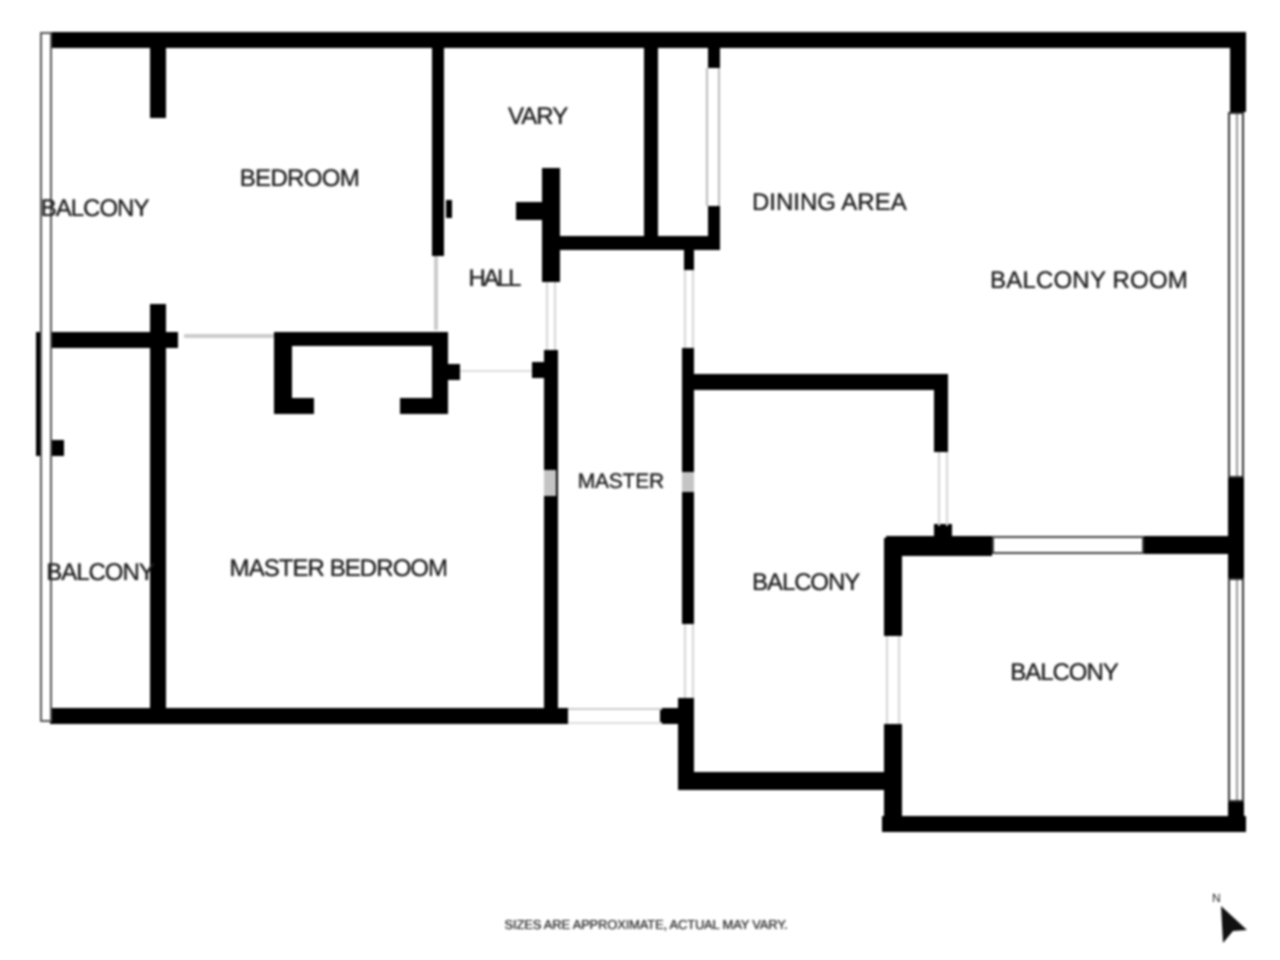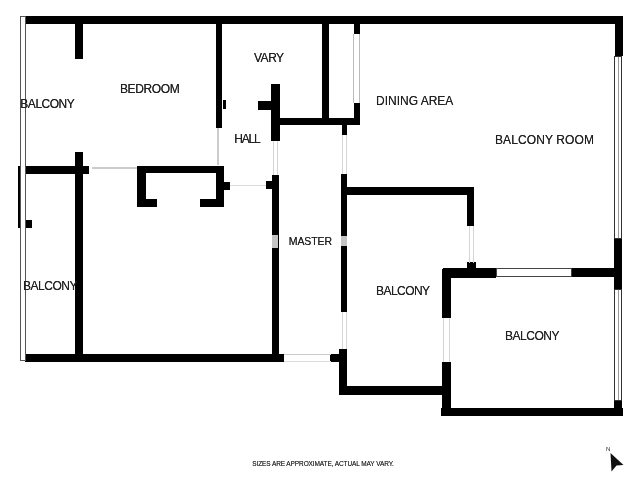--- a/index.html
+++ b/index.html
@@ -85,20 +85,21 @@
 <div class="g" style="left:230px;top:184.5px;width:36px;height:1px;background:#ddd"></div>
 
 <div class="lbl" style="left:47.3px;top:104.4px;letter-spacing:-0.5px">BALCONY</div>
 <div class="lbl" style="left:149.7px;top:89px;letter-spacing:-0.35px">BEDROOM</div>
 <div class="lbl" style="left:268.8px;top:57.5px;letter-spacing:-0.5px">VARY</div>
 <div class="lbl" style="left:246.9px;top:139.2px;letter-spacing:-1.2px">HALL</div>
 <div class="lbl" style="left:414.7px;top:100.9px;letter-spacing:0px">DINING AREA</div>
 <div class="lbl" style="left:544.5px;top:140px;letter-spacing:0.1px">BALCONY ROOM</div>
 <div class="lbl" style="left:310.4px;top:240.5px;letter-spacing:-0.1px;font-size:10.5px">MASTER</div>
 <div class="lbl" style="left:50px;top:285.7px;letter-spacing:-0.5px">BALCONY</div>
+<div class="lbl" style="left:169.2px;top:283.6px;letter-spacing:-0.47px">MASTER BEDROOM</div>
 <div class="lbl" style="left:402.8px;top:290.6px;letter-spacing:-0.55px">BALCONY</div>
 <div class="lbl" style="left:532px;top:335.5px;letter-spacing:-0.5px">BALCONY</div>
 
 <div style="position:absolute;left:252.3px;top:462.5px;transform:translateY(-50%);font-size:6.5px;color:#333;letter-spacing:-0.1px;opacity:.999;text-shadow:0 0 .4px rgba(40,40,40,.8)">SIZES ARE APPROXIMATE, ACTUAL MAY VARY.</div>
 
 <svg style="position:absolute;left:600px;top:442px" width="32" height="34" viewBox="0 0 32 34">
 <polygon points="10.5,11 23.5,23 16.5,23.5 11.5,29.5" fill="#111"></polygon>
 <text x="6" y="9" font-size="6" fill="#222" font-family="Liberation Sans,sans-serif">N</text>
 </svg>
 </div>

